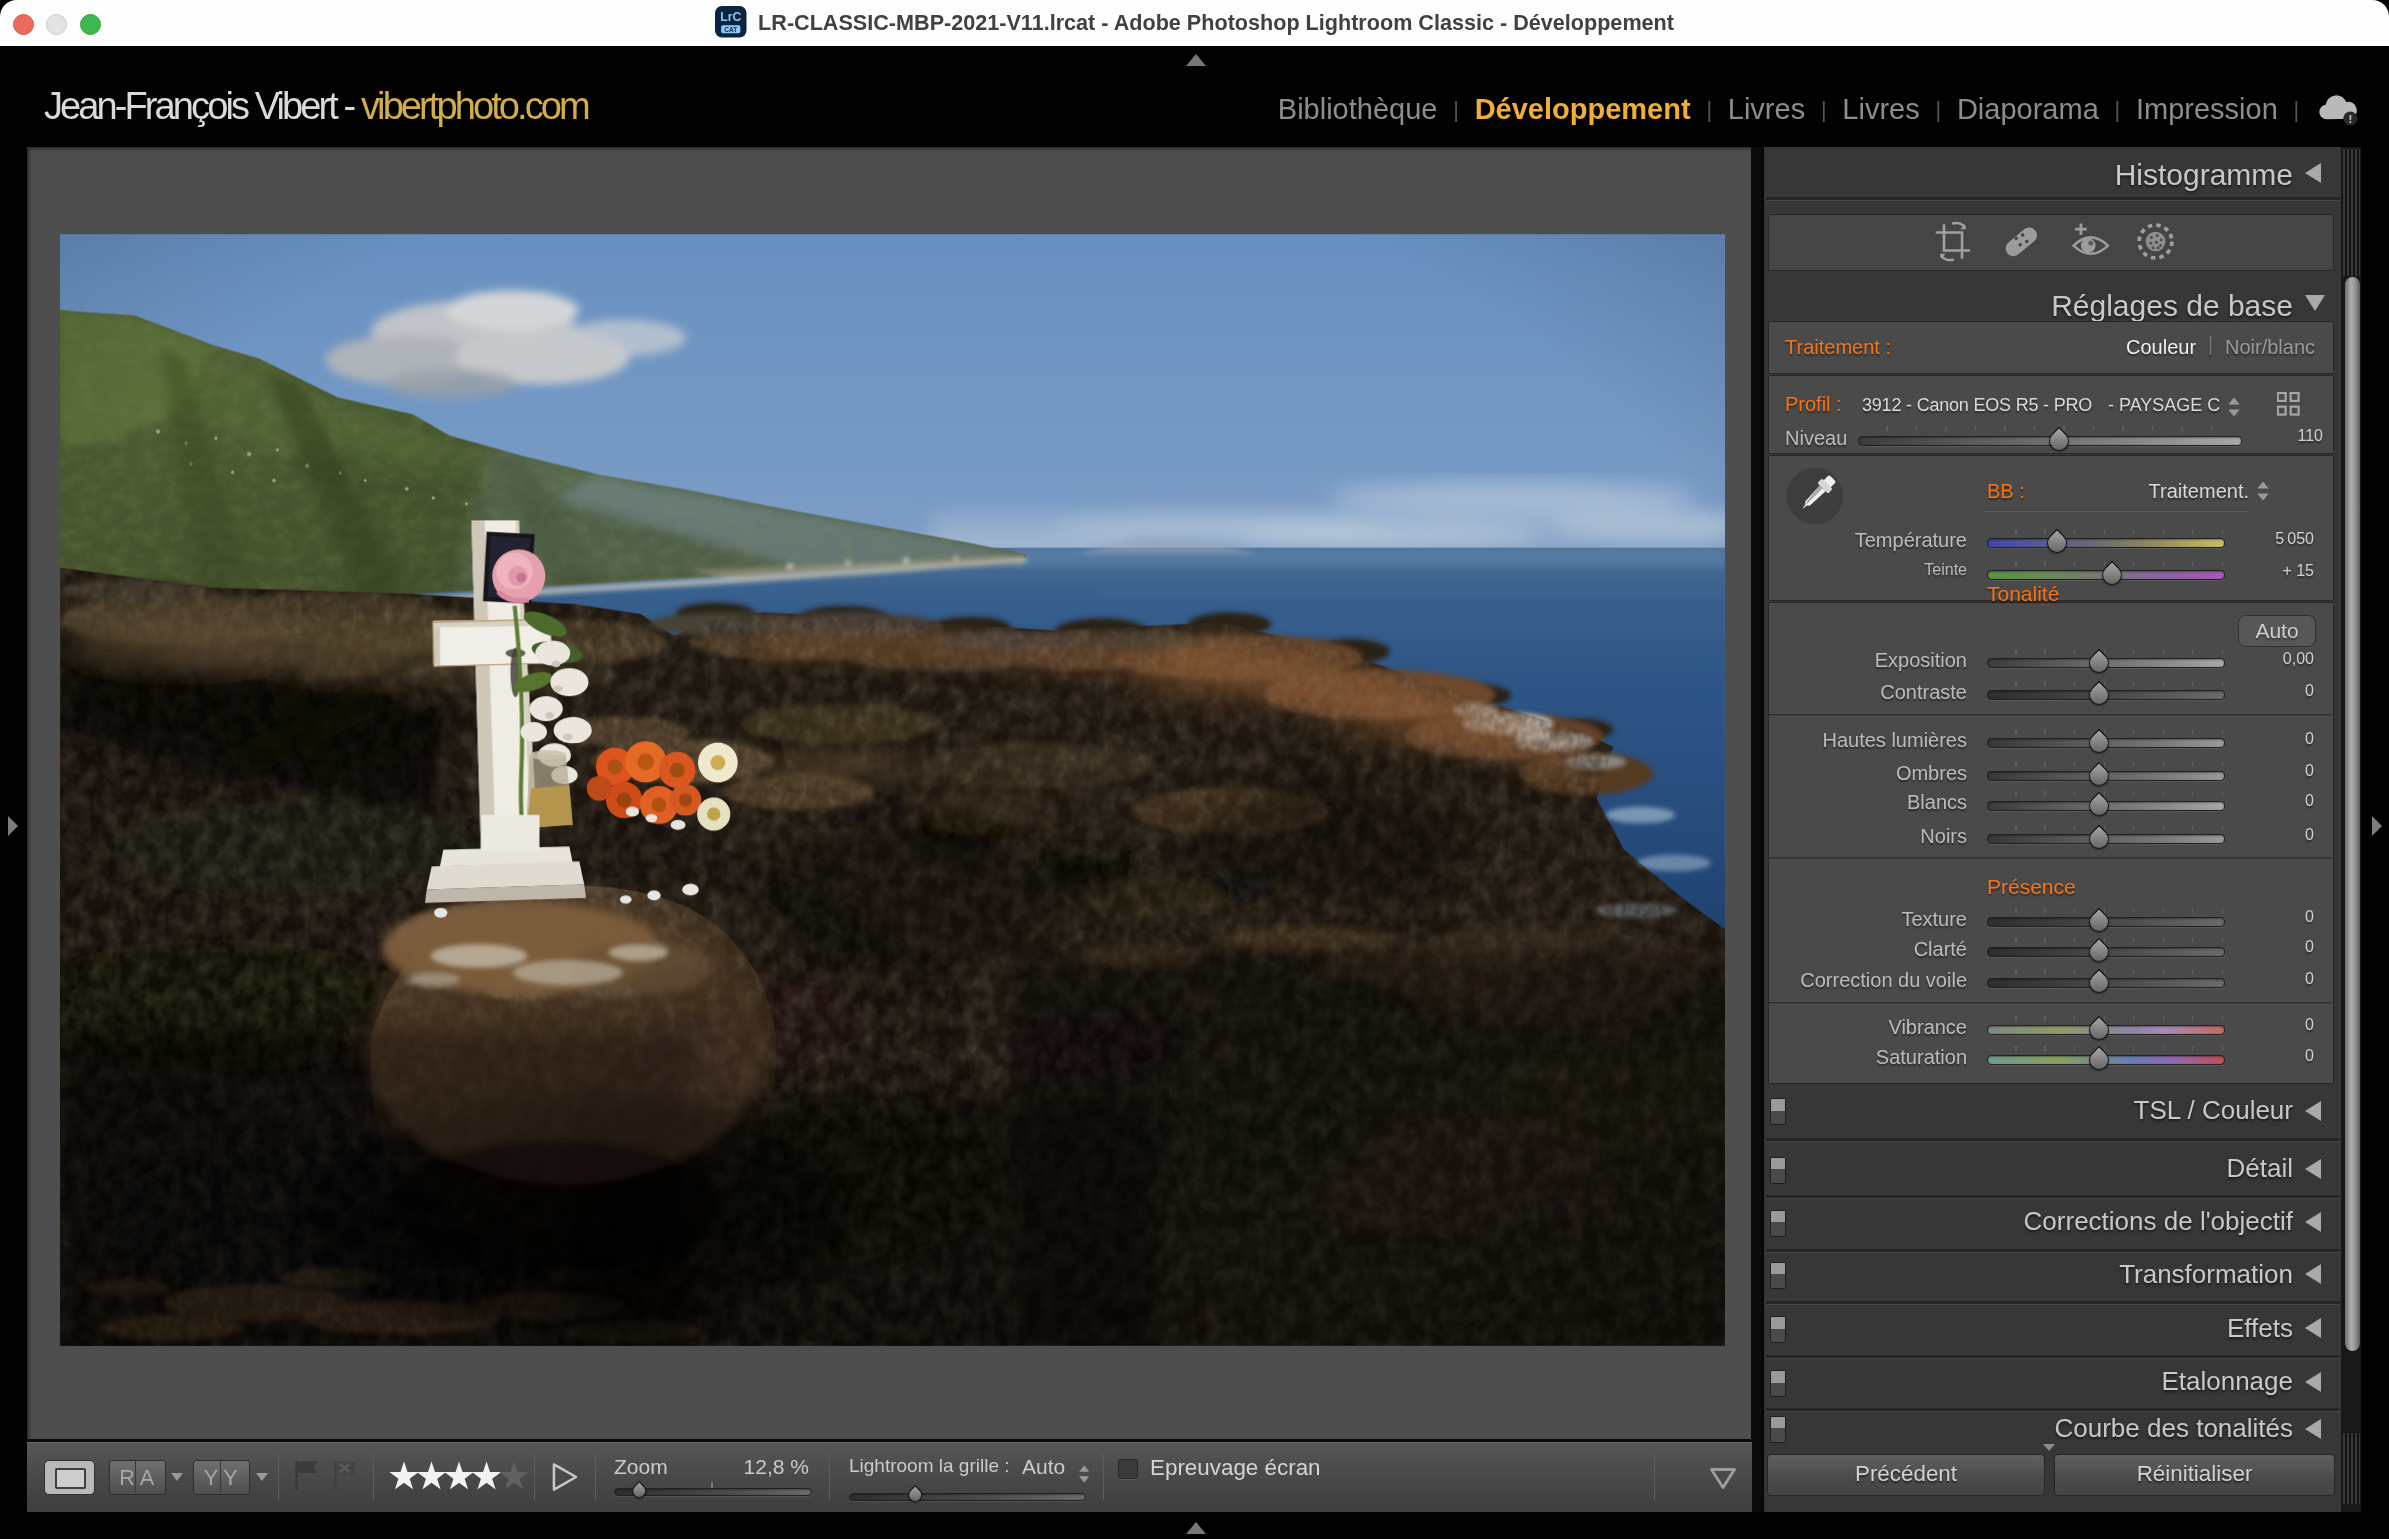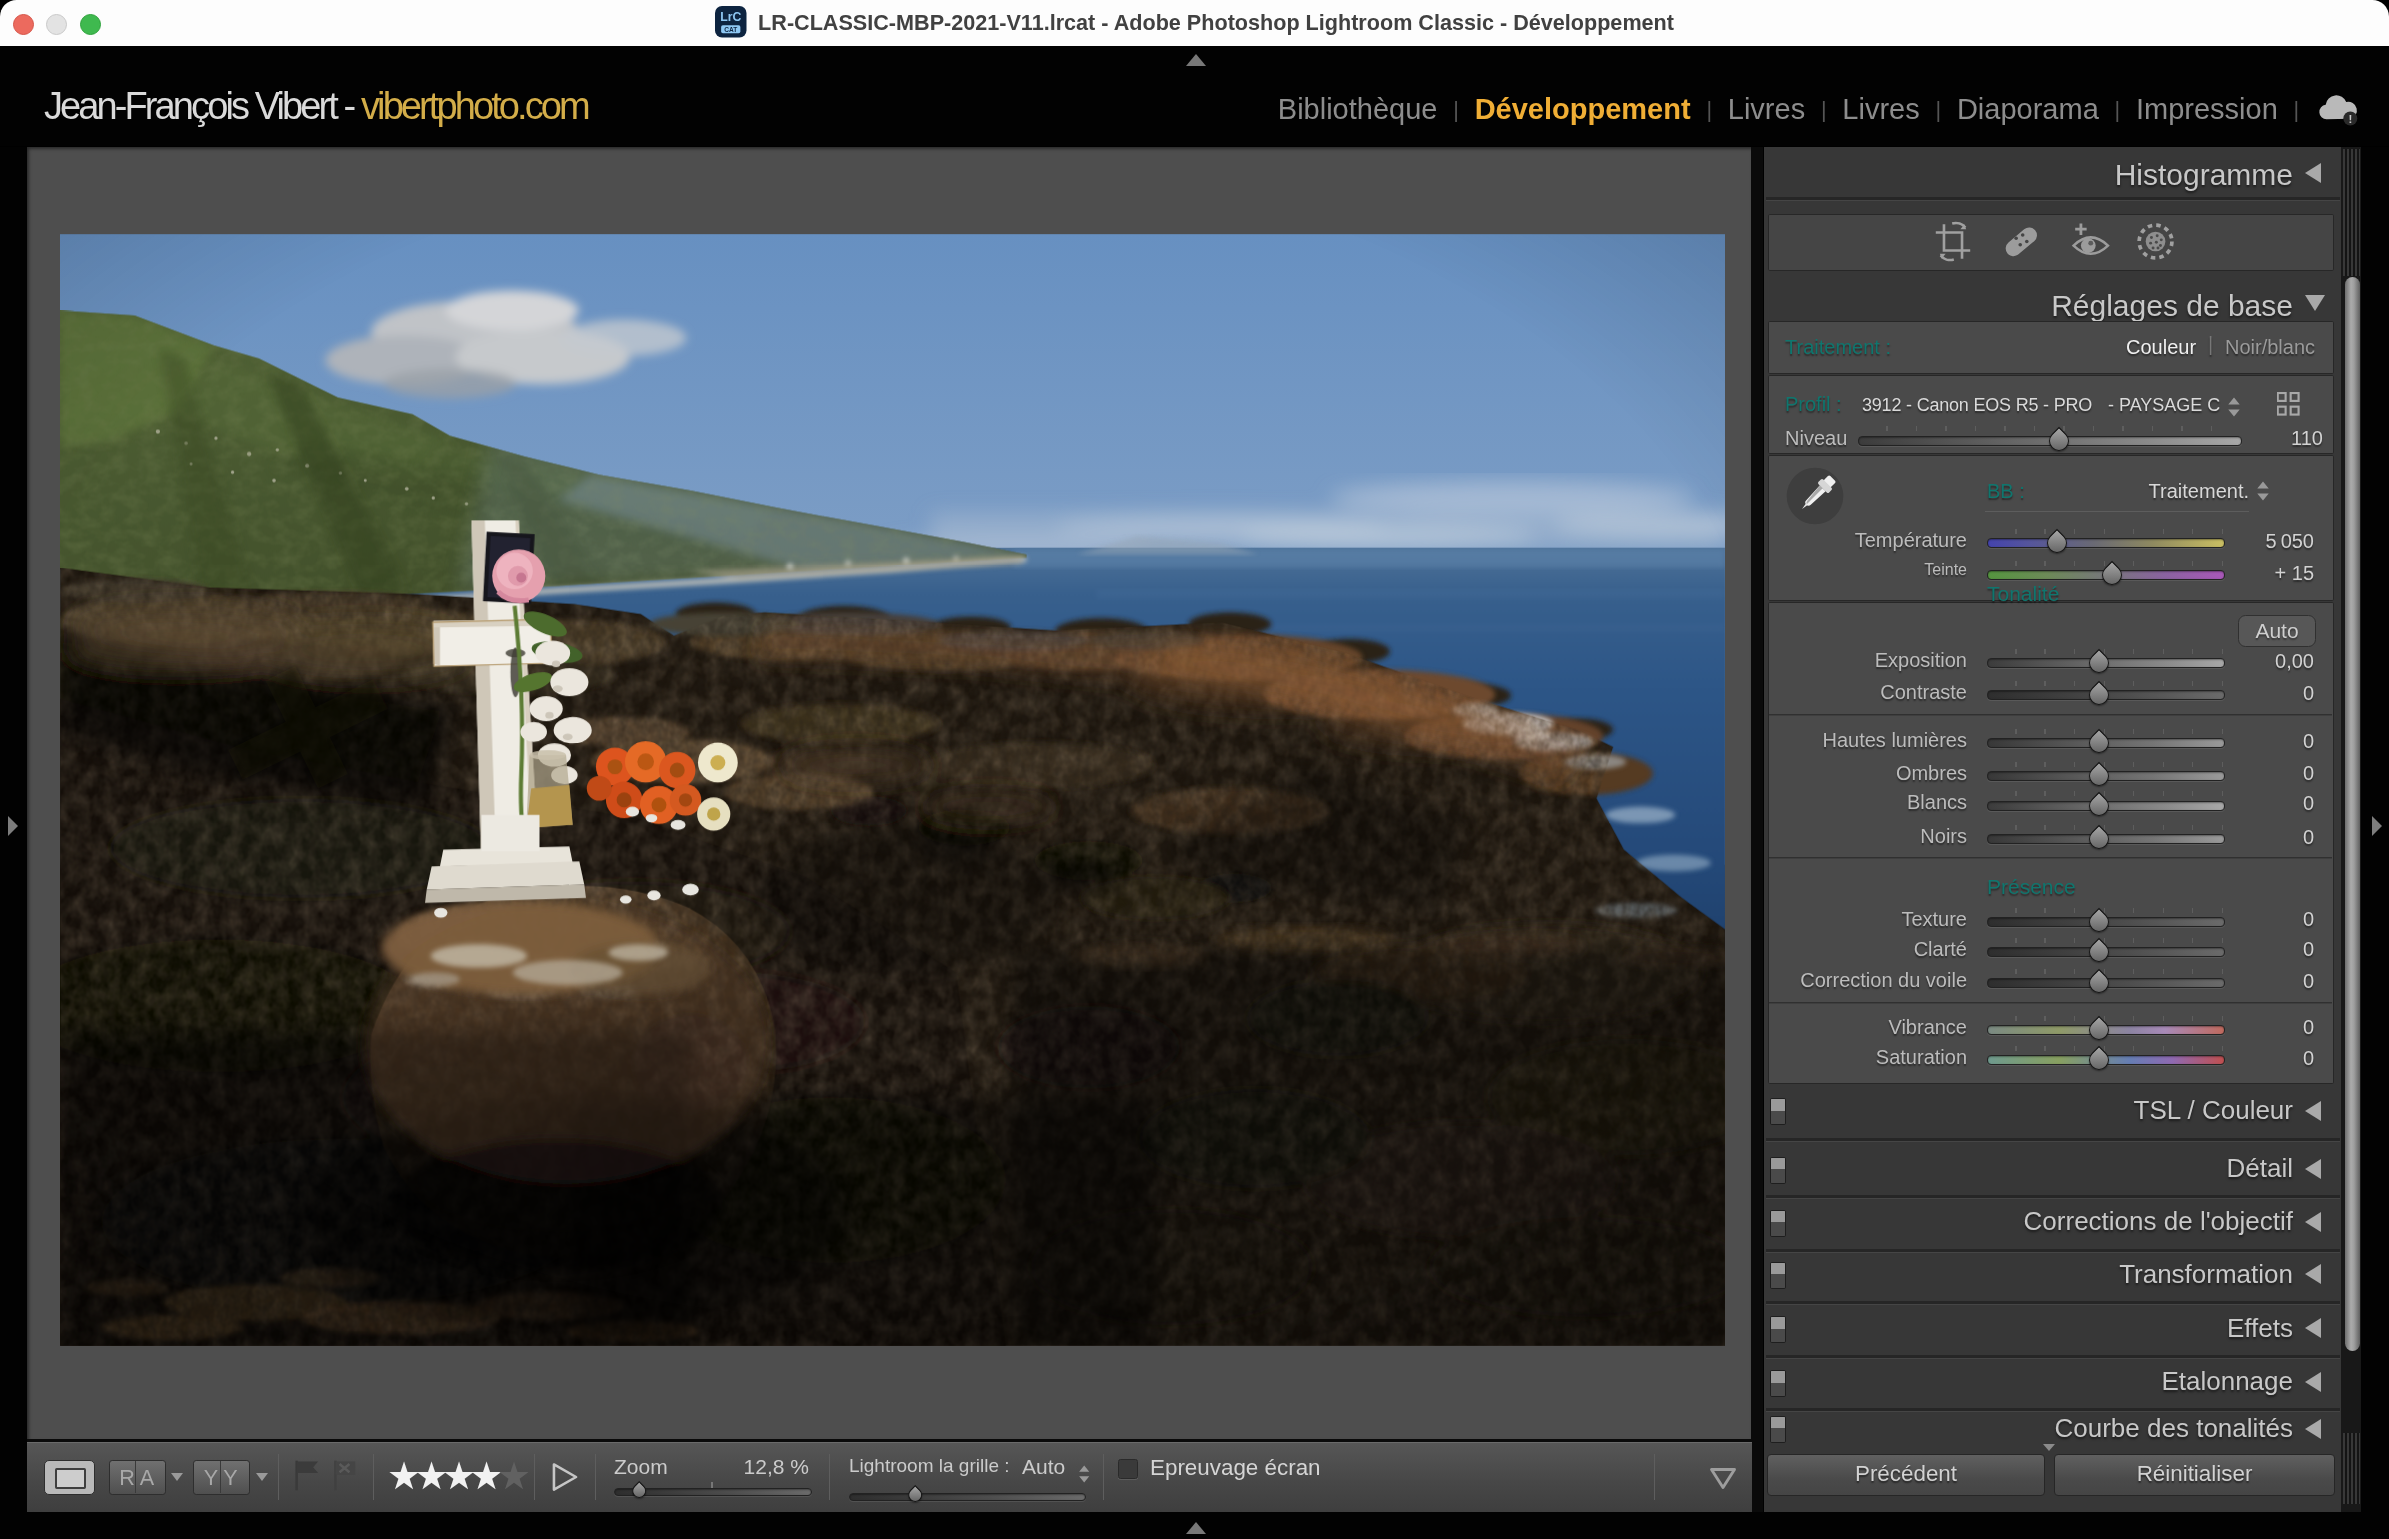--- a/index.html
+++ b/index.html
@@ -27,22 +27,22 @@
   .ttext{position:absolute;color:#cbcbcb;font-size:23px;top:1455px;}
   
   #panel{position:absolute;left:1764px;top:147px;width:577px;height:1366px;background:#373737;}
   #scroll{position:absolute;left:2341px;top:147px;width:20px;height:1366px;background:#181818;}
   .grip{position:absolute;left:2343px;width:16.6px;background:repeating-linear-gradient(90deg,#383838 0 1.7px,#141414 1.7px 4.1px);}
   #sthumb{position:absolute;left:2345px;top:277px;width:15px;height:1074px;border-radius:7.5px;
     background:linear-gradient(90deg,#6d6d6d,#ababab 40%,#9e9e9e 60%,#5f5f5f);}
   .pbox{position:absolute;left:1768px;width:564px;background:#4a4a4a;border:0.8px solid #272727;border-radius:1.7px;}
   .phead{position:absolute;color:#c8c8c8;font-size:26px;text-shadow:0 1.7px 2.5px rgba(0,0,0,.55);}
   .plabel{position:absolute;color:#bcbcbc;text-shadow:0 1.7px 1.7px rgba(0,0,0,.45);}
-  .pval{position:absolute;color:#d2d2d2;font-size:20px;text-shadow:0 1.7px 1.7px rgba(0,0,0,.45);}
-  .ptext{position:absolute;color:#0f766e;font-size:20px;text-shadow:0 1.7px 1.7px rgba(0,0,0,.45);}
+  .pval{position:absolute;color:#d2d2d2;font-size:16px;text-shadow:0 1.7px 1.7px rgba(0,0,0,.45);}
+  .ptext{position:absolute;color:#f97316;font-size:20px;text-shadow:0 1.7px 1.7px rgba(0,0,0,.45);}
   .track{position:absolute;height:7.5px;border-radius:4.1px;border:0.8px solid #222;
      box-shadow:0 0.8px 0.8px rgba(255,255,255,.12), inset 0 0.8px 1.7px rgba(0,0,0,.45);}
   .t-neutral{background:linear-gradient(90deg,#383838,#757575 70%,#9a9a9a);}
   .t-exp{background:linear-gradient(90deg,#3c3c3c,#8a8a8a 75%,#a8a8a8);}
   .t-dark{background:linear-gradient(90deg,#2e2e2e,#4e4e4e 60%,#6b6b6b);}
   .t-temp{background:linear-gradient(90deg,#4443ad,#56569b 18%,#6a6a74 45%,#8f8a60 70%,#cabf63);}
   .t-tint{background:linear-gradient(90deg,#55953f,#6d8a58 25%,#77767b 50%,#8a63a0 75%,#a958b8);}
   .t-vib{background:linear-gradient(90deg,#7b8a83,#8f9a68 30%,#8c84a2 60%,#a88ab8 75%,#c06a5e);}
   .t-sat{background:linear-gradient(90deg,#6f9a8e,#88a061 30%,#667eb4 60%,#8f6ab2 78%,#c05050);}
   .ticks{position:absolute;height:5px;

